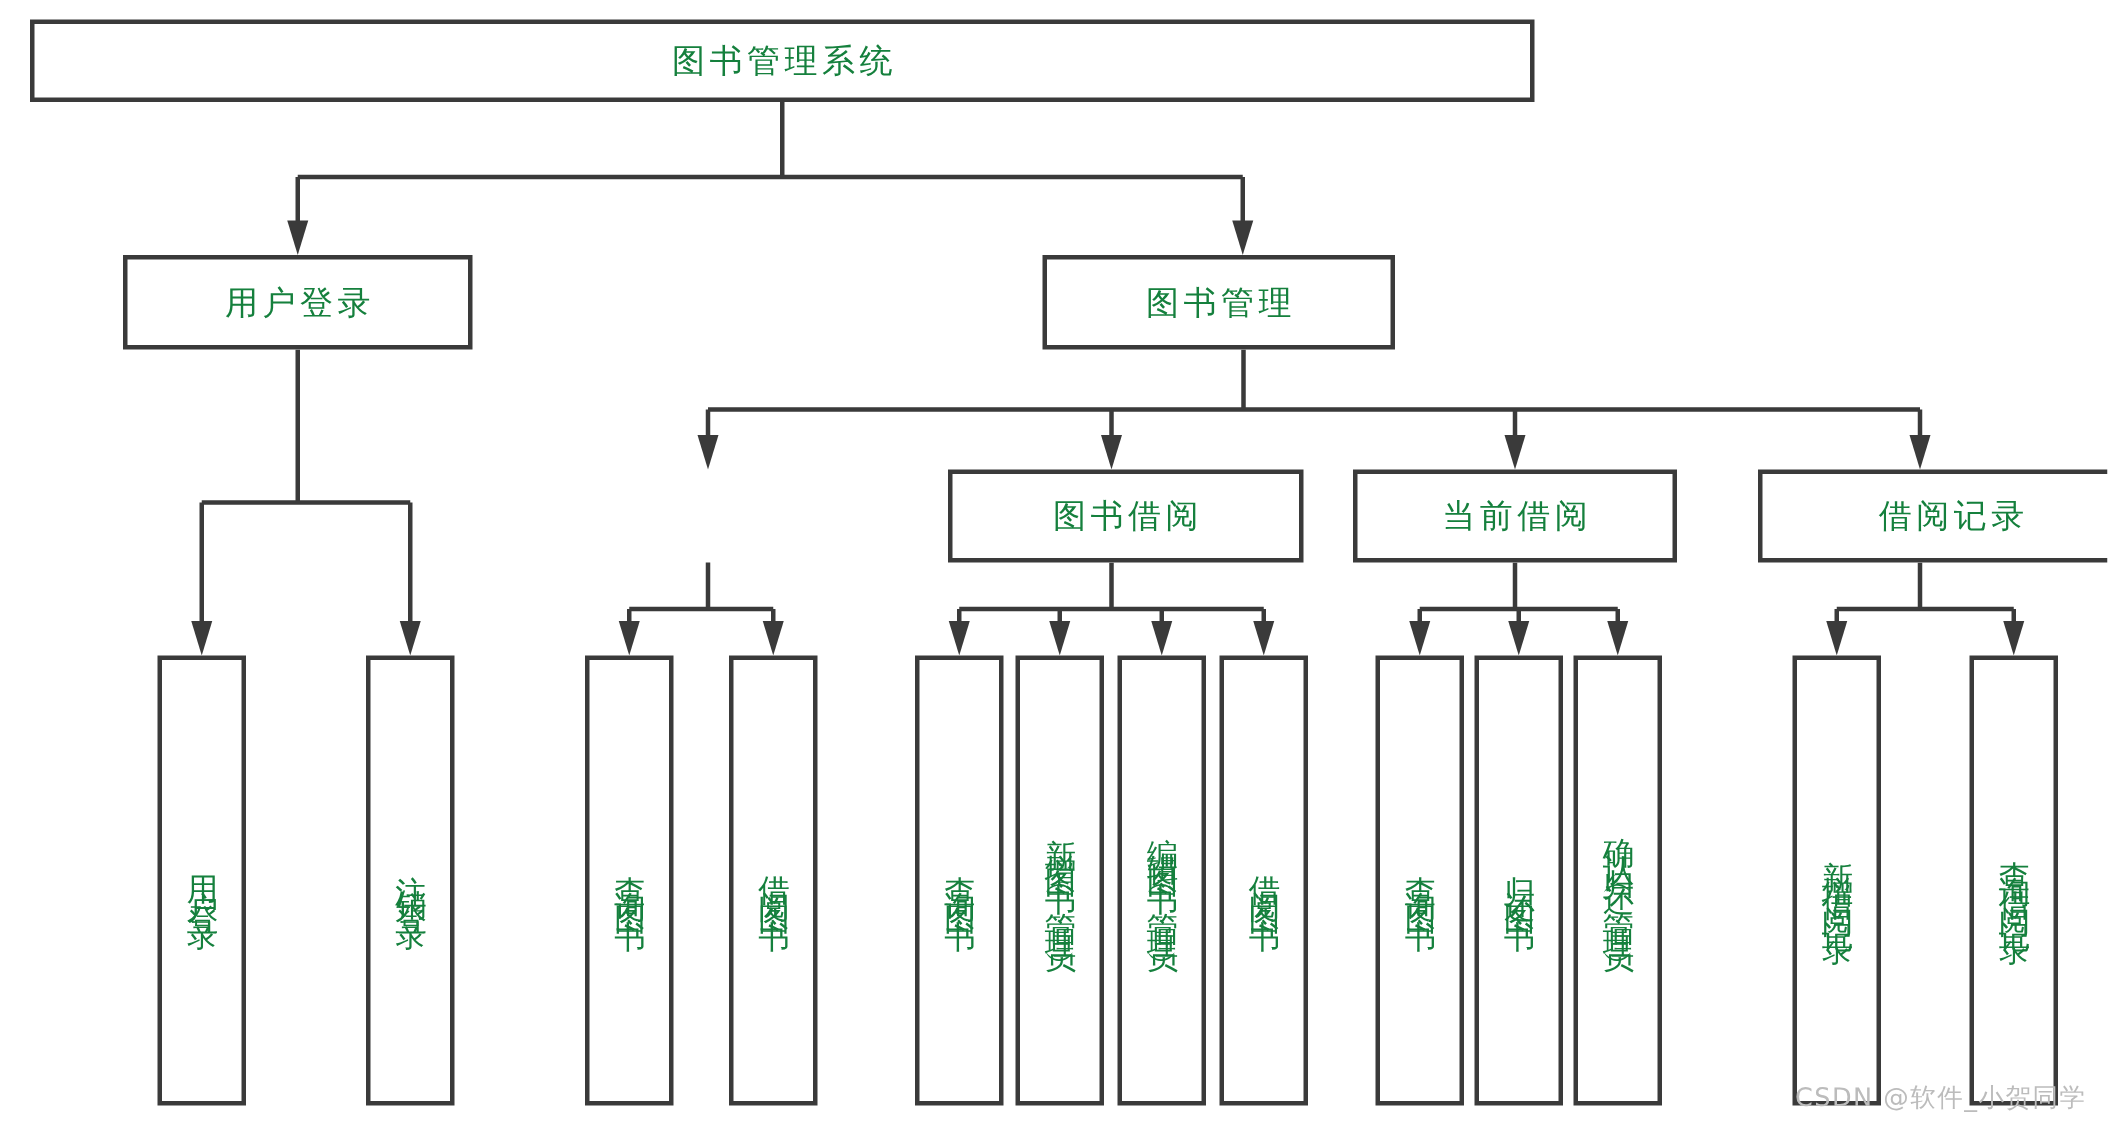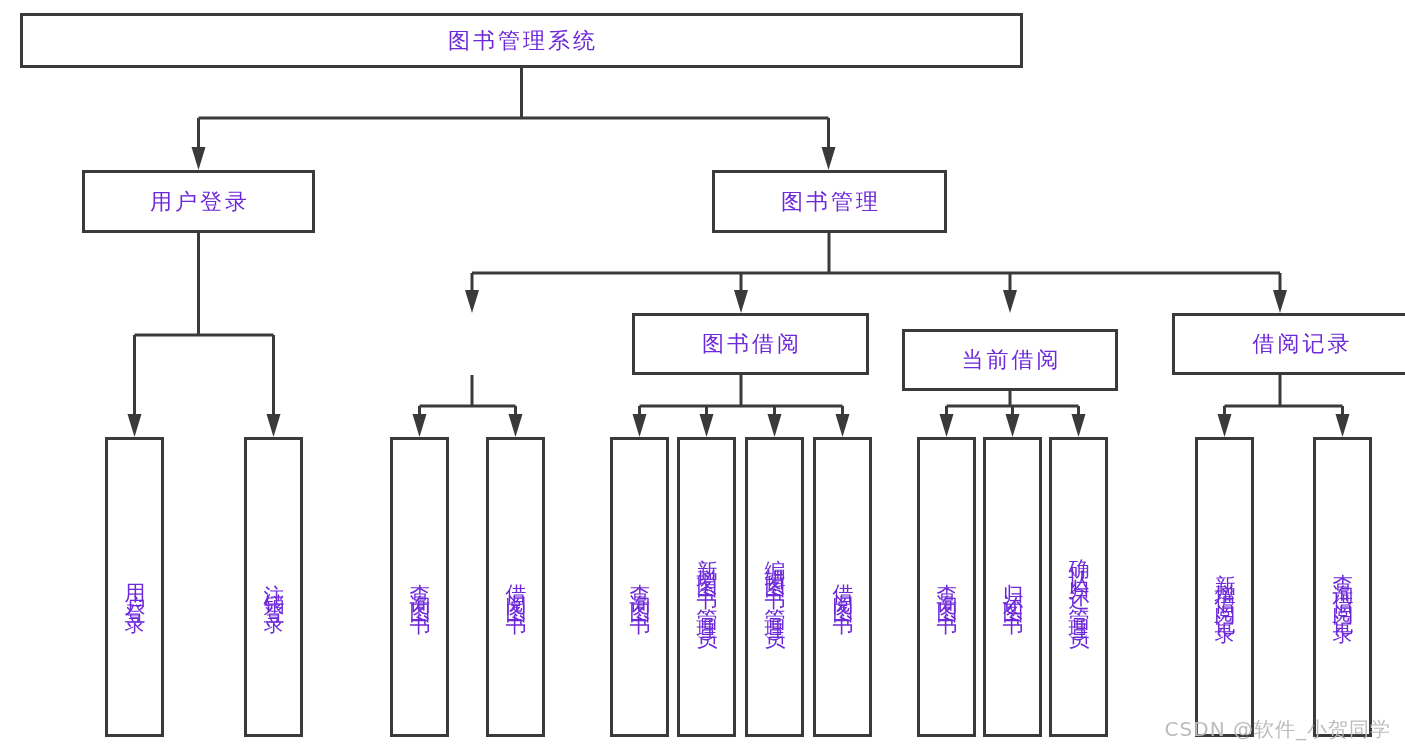--- a/index.html
+++ b/index.html
@@ -6,31 +6,31 @@
   .canvas{
     position:relative;width:1405px;height:747px;background:#ffffff;
     font-family:"DejaVu Sans","Liberation Sans",sans-serif;overflow:hidden;
   }
   #connectors{position:absolute;left:0;top:0;width:1405px;height:747px;}
   #connectors .edge{stroke:#3a3a3a;stroke-width:3;fill:none;}
   #connectors .head{fill:#3a3a3a;stroke:none;}
   .node{
     position:absolute;box-sizing:border-box;border:3px solid #3a3a3a;background:#ffffff;
     display:flex;align-items:center;justify-content:center;
-    color:#6d28d9;font-size:22px;letter-spacing:3px;text-indent:3px;
+    color:#15803d;font-size:22px;letter-spacing:3px;text-indent:3px;
     white-space:nowrap;
   }
   .vnode{
     writing-mode:vertical-lr;text-orientation:mixed;
     font-size:21px;letter-spacing:10px;text-indent:0;
     line-height:1;white-space:normal;
   }
   .watermark{
     position:absolute;right:14px;bottom:4px;
-    color:#bcbcbc;font-size:20px;letter-spacing:1px;
+    color:#bcbcbc;font-size:17px;letter-spacing:1px;
   }
 </style>
 </head>
 <body>
 
 <div class="canvas">
 
   <svg id="connectors" viewBox="0 0 1405 747" xmlns="http://www.w3.org/2000/svg">
       <path d="M521.5 68 V118 M198.5 118 H828.5" class="edge"></path>
       <path d="M198.5 233 V335 M134.5 335 H273.5" class="edge"></path>
@@ -75,24 +75,24 @@
       <polygon points="1071.5,414 1085.5,414 1078.5,437" class="head"></polygon>
       <path d="M1224.5 406 V421" class="edge"></path>
       <polygon points="1217.5,414 1231.5,414 1224.5,437" class="head"></polygon>
       <path d="M1342.5 406 V421" class="edge"></path>
       <polygon points="1335.5,414 1349.5,414 1342.5,437" class="head"></polygon>
     </svg>
 
   <div class="node" style="left:20px;top:13px;width:1003px;height:55px">图书管理系统</div>
 
   <div class="node" style="left:82px;top:170px;width:233px;height:63px">用户登录</div>
-  <div class="node" style="left:712px;top:170px;width:235px;height:63px">图书管理</div>
+  <div class="node" style="left:695px;top:170px;width:235px;height:63px">图书管理</div>
 
   <div class="node" style="left:632px;top:313px;width:237px;height:62px">图书借阅</div>
-  <div class="node" style="left:902px;top:329px;width:216px;height:62px">当前借阅</div>
+  <div class="node" style="left:902px;top:313px;width:216px;height:62px">当前借阅</div>
   <div class="node" style="left:1172px;top:313px;width:258px;height:62px">借阅记录</div>
 
   <div class="node vnode" style="left:105px;top:437px;width:59px;height:300px">用户登录</div>
   <div class="node vnode" style="left:244px;top:437px;width:59px;height:300px">注销登录</div>
 
   <div class="node vnode" style="left:390px;top:437px;width:59px;height:300px">查询图书</div>
   <div class="node vnode" style="left:486px;top:437px;width:59px;height:300px">借阅图书</div>
 
   <div class="node vnode" style="left:610px;top:437px;width:59px;height:300px">查询图书</div>
   <div class="node vnode" style="left:677px;top:437px;width:59px;height:300px">新增图书（管理员）</div>

